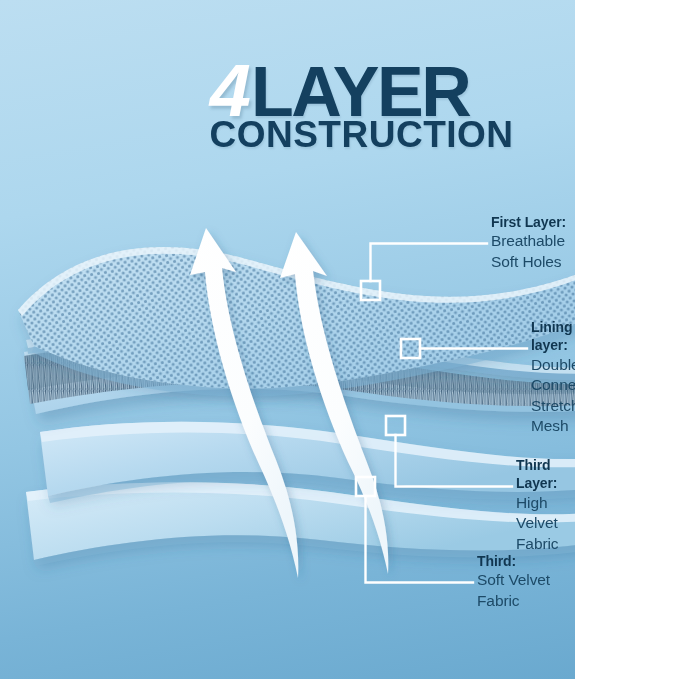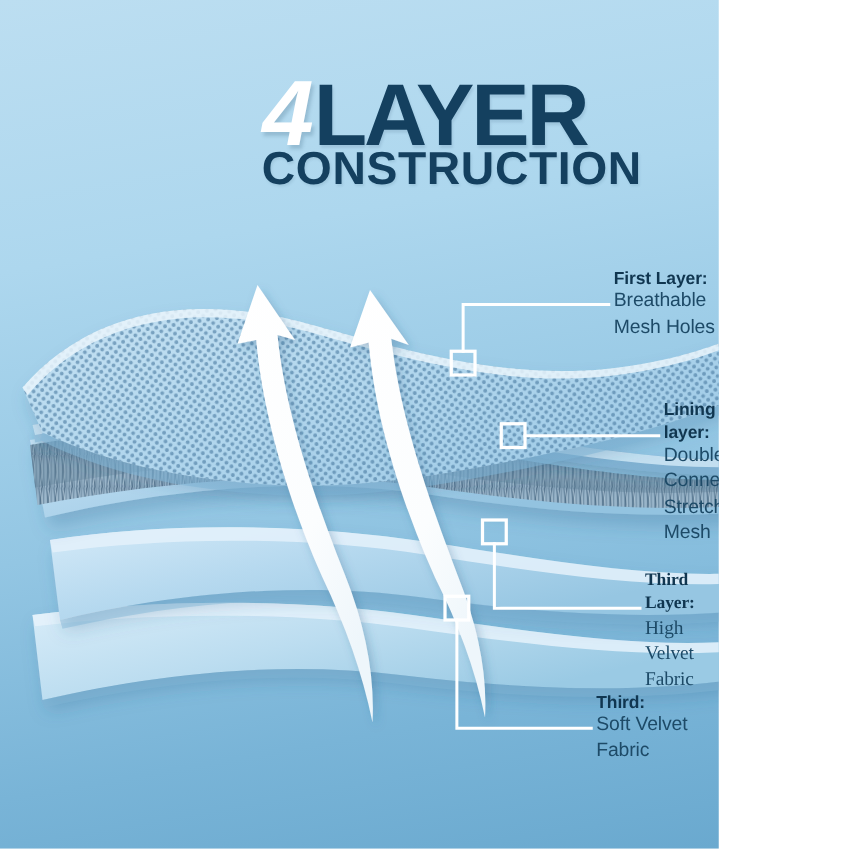--- a/index.html
+++ b/index.html
@@ -88,21 +88,21 @@
     display: block;
     font-size: 15.5px;
     font-weight: 400;
     color: #1d4a67;
     letter-spacing: -0.1px;
     white-space: pre-line;
   }
 
   #callout-first   { left: 491px; top: 213px; }
   #callout-middle  { left: 531px; top: 318px; }
-  #callout-third   { left: 516px; top: 456px; font-family: Liberation Serif, serif; }
+  #callout-third   { left: 516px; top: 456px; }
   #callout-lining  { left: 477px; top: 552px; }
 
   
   #leaders {
     position: absolute;
     left: 0;
     top: 0;
     width: 679px;
     height: 679px;
     pointer-events: none;
@@ -283,21 +283,21 @@
       <path d="M395.5,435 L395.5,486.5 L512,486.5"></path>
 
       <rect x="356" y="477" width="19" height="19" stroke-width="2.6"></rect>
       <path d="M365.5,496 L365.5,582.5 L473,582.5"></path>
     </g>
   </svg>
 
   <div class="callout" id="callout-first">
     <span class="callout-title">First Layer:</span>
     <span class="callout-desc">Breathable
-Mesh Holes</span>
+Soft Holes</span>
   </div>
 
   <div class="callout" id="callout-middle">
     <span class="callout-title">Lining layer:</span>
     <span class="callout-desc">Double
 Connecting
 Stretch Mesh</span>
   </div>
 
   <div class="callout" id="callout-third">

